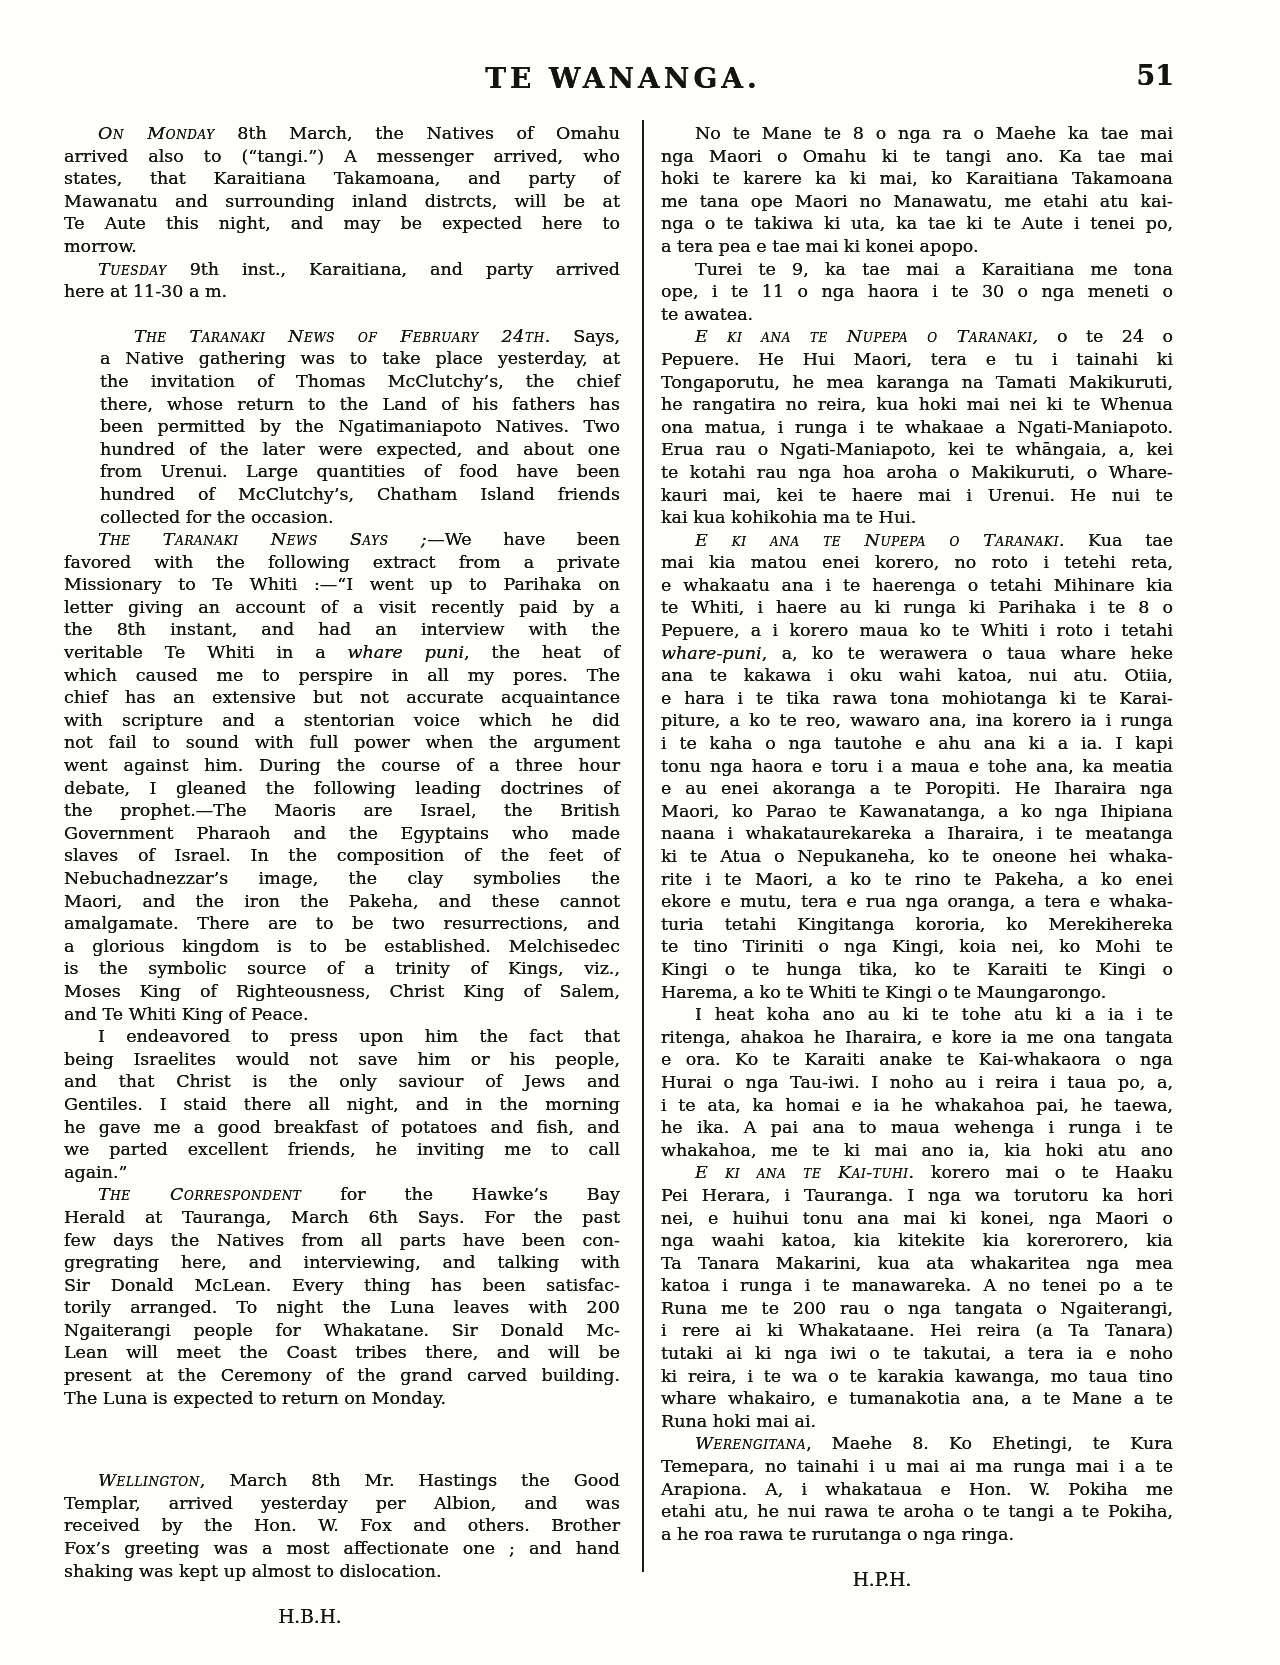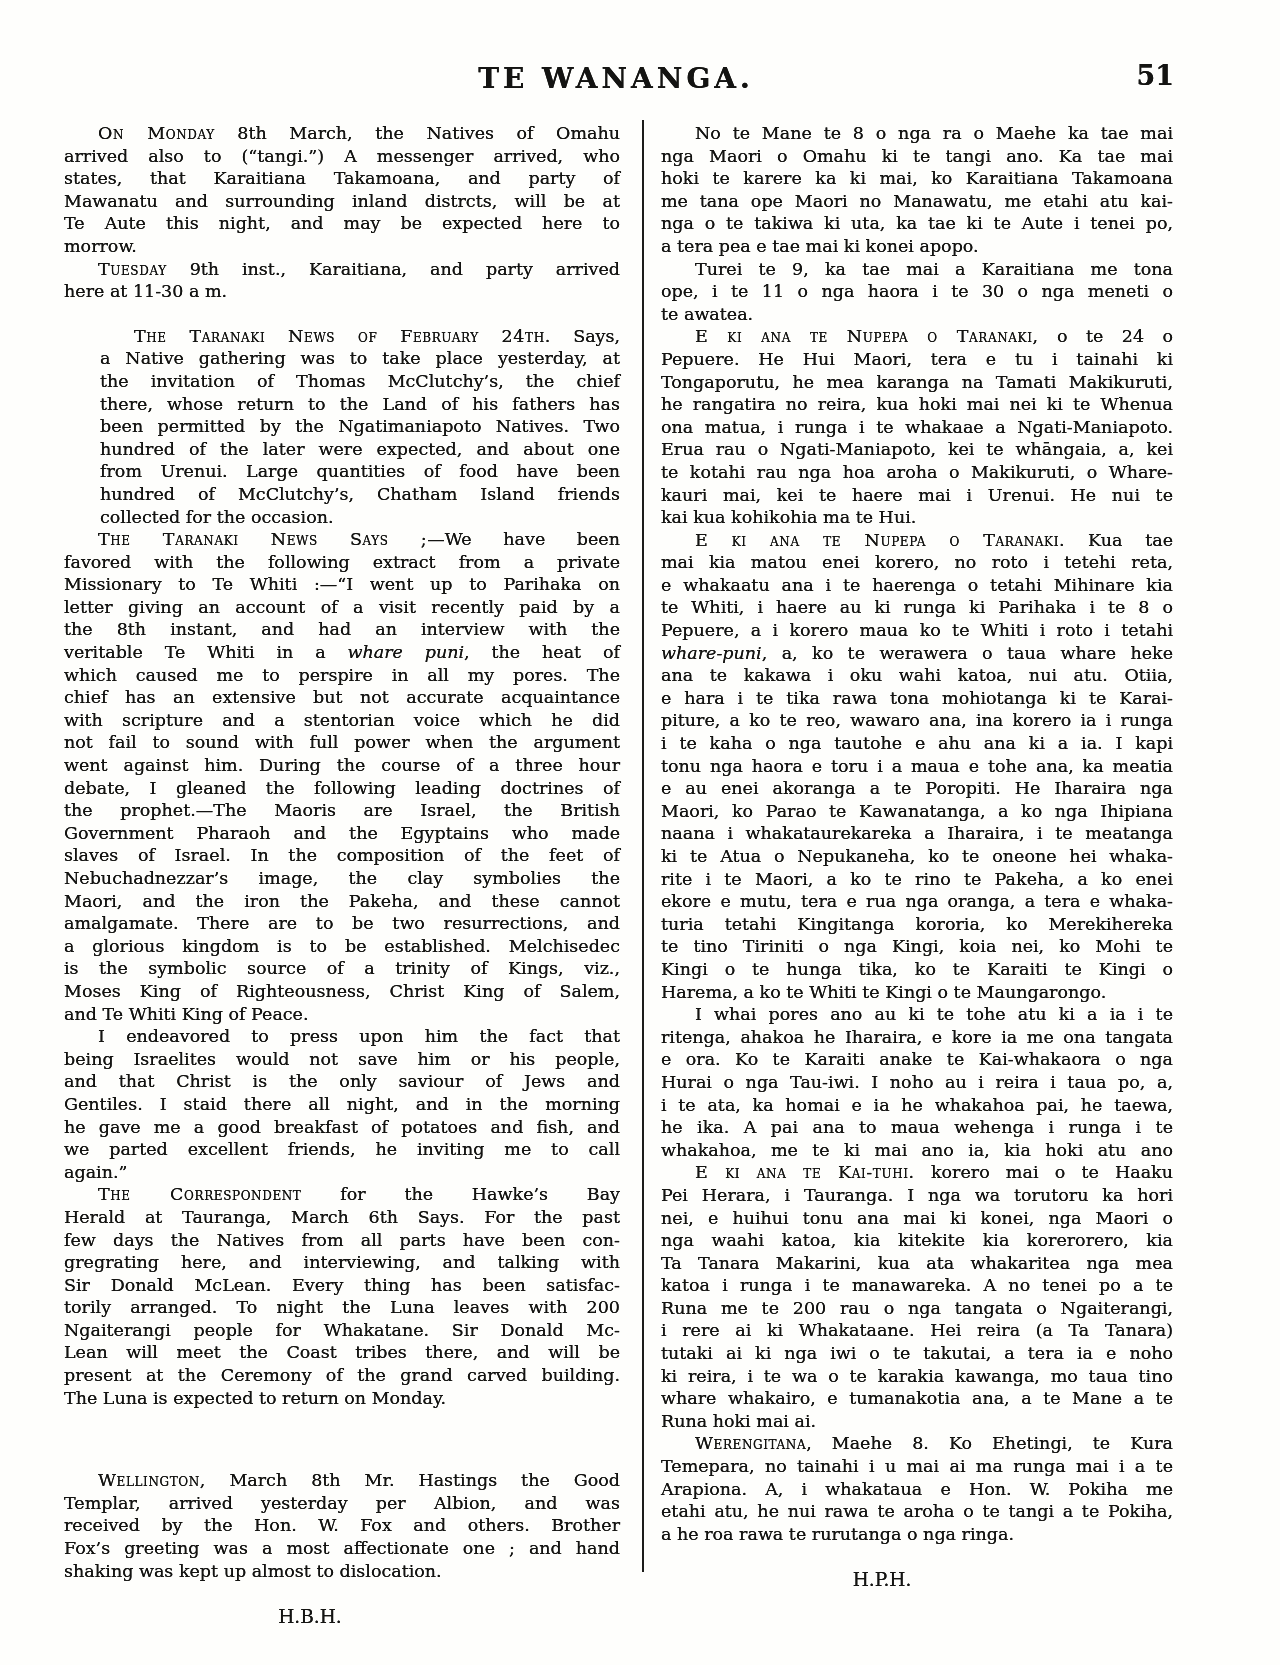--- a/index.html
+++ b/index.html
@@ -4,38 +4,38 @@
 <style>
   html,body{margin:0;padding:0;background:#e8e8e4;}
   .page{
     position:relative;width:1280px;height:1665px;margin:0 auto;
     background:#fefefc;color:#141412;
     font-family:"DejaVu Serif", serif;
     text-shadow:0 0 0.4px currentColor;
     overflow:hidden;
   }
   .masthead{
-    position:absolute;top:62px;left:0;width:1152px;padding-left:40px;
+    position:absolute;top:62px;left:7px;width:1152px;padding-left:40px;
     text-align:center;font-size:28px;font-weight:bold;letter-spacing:4px;
   }
   .pagenum{
     position:absolute;top:60px;right:106px;
     font-size:27px;font-weight:bold;
   }
   .divider{
     position:absolute;left:642px;top:120px;width:2px;height:1452px;
     background:#1c1c1a;
   }
   .col{position:absolute;top:122px;font-size:17.5px;line-height:22.6px;}
   #left-col{left:64px;width:556px;}
   #right-col{left:661px;width:512px;}
   .line{text-align:justify;text-align-last:justify;}
   .line.last{text-align-last:left;}
   .line.first{text-indent:34px;}
-  .sc{font-variant:small-caps;letter-spacing:0.6px;}
+  .sc{font-variant:small-caps;letter-spacing:0.6px;font-style:italic;}
   .it{font-style:italic;}
   .sig{margin-top:24px;text-align:center;font-size:18.5px;}
   #left-col .sig{padding-right:64px;}
   #right-col .sig{padding-right:70px;}
   #left-col .paras .para:nth-of-type(3){margin-top:22px;margin-left:36px;}
   #left-col .paras .para:nth-of-type(7){margin-top:60px;}
 </style>
 </head>
 <body>
 
@@ -168,21 +168,21 @@
           <div class="line"><span>naana i whakataurekareka a Iharaira, i te meatanga</span></div>
           <div class="line"><span>ki te Atua o Nepukaneha, ko te oneone hei whaka-</span></div>
           <div class="line"><span>rite i te Maori, a ko te rino te Pakeha, a ko enei</span></div>
           <div class="line"><span>ekore e mutu, tera e rua nga oranga, a tera e whaka-</span></div>
           <div class="line"><span>turia tetahi Kingitanga kororia, ko Merekihereka</span></div>
           <div class="line"><span>te tino Tiriniti o nga Kingi, koia nei, ko Mohi te</span></div>
           <div class="line"><span>Kingi o te hunga tika, ko te Karaiti te Kingi o</span></div>
           <div class="line last"><span>Harema, a ko te Whiti te Kingi o te Maungarongo.</span></div>
         </div>
         <div class="para">
-          <div class="line first"><span>I whai pores ano au ki te tohe atu ki a ia i te</span></div>
+          <div class="line first"><span>I heat koha ano au ki te tohe atu ki a ia i te</span></div>
           <div class="line"><span>ritenga, ahakoa he Iharaira, e kore ia me ona tangata</span></div>
           <div class="line"><span>e ora.  Ko te Karaiti anake te Kai-whakaora o nga</span></div>
           <div class="line"><span>Hurai o nga Tau-iwi.  I noho au i reira i taua po, a,</span></div>
           <div class="line"><span>i te ata, ka homai e ia he whakahoa pai, he taewa,</span></div>
           <div class="line"><span>he ika.  A pai ana to maua wehenga i runga i te</span></div>
           <div class="line"><span>whakahoa, me te ki mai ano ia, kia hoki atu ano</span></div>
         </div>
         <div class="para">
           <div class="line first"><span class="sc">E ki ana te Kai-tuhi.</span><span>  korero mai o te Haaku</span></div>
           <div class="line"><span>Pei Herara, i Tauranga.  I nga wa torutoru ka hori</span></div>

